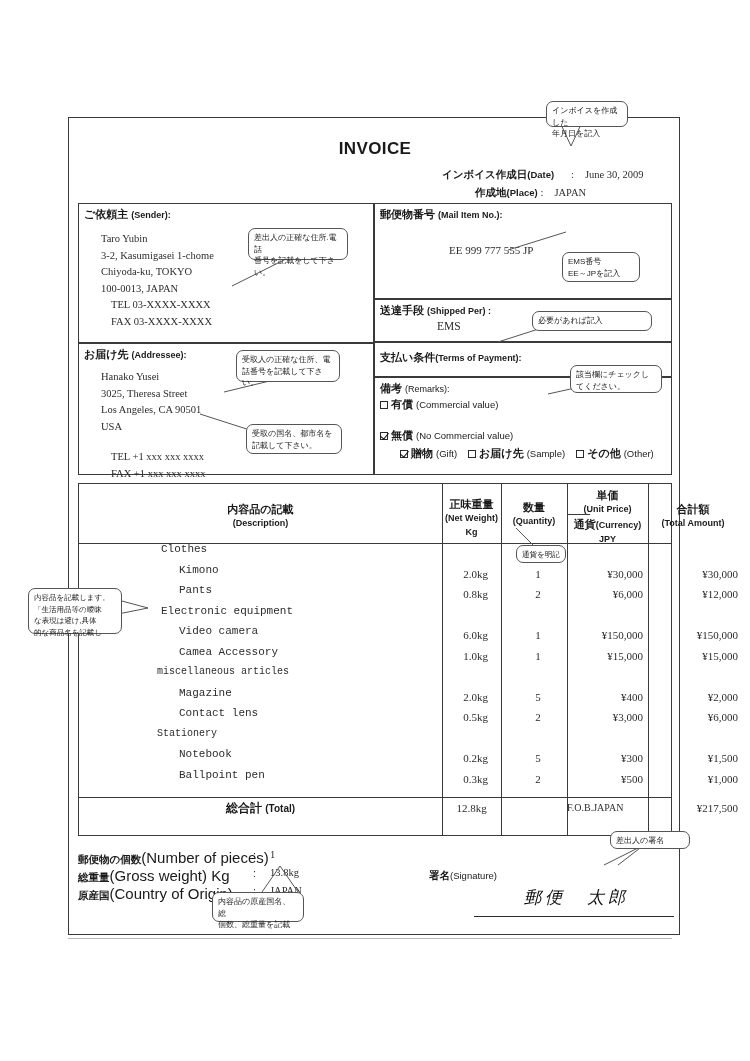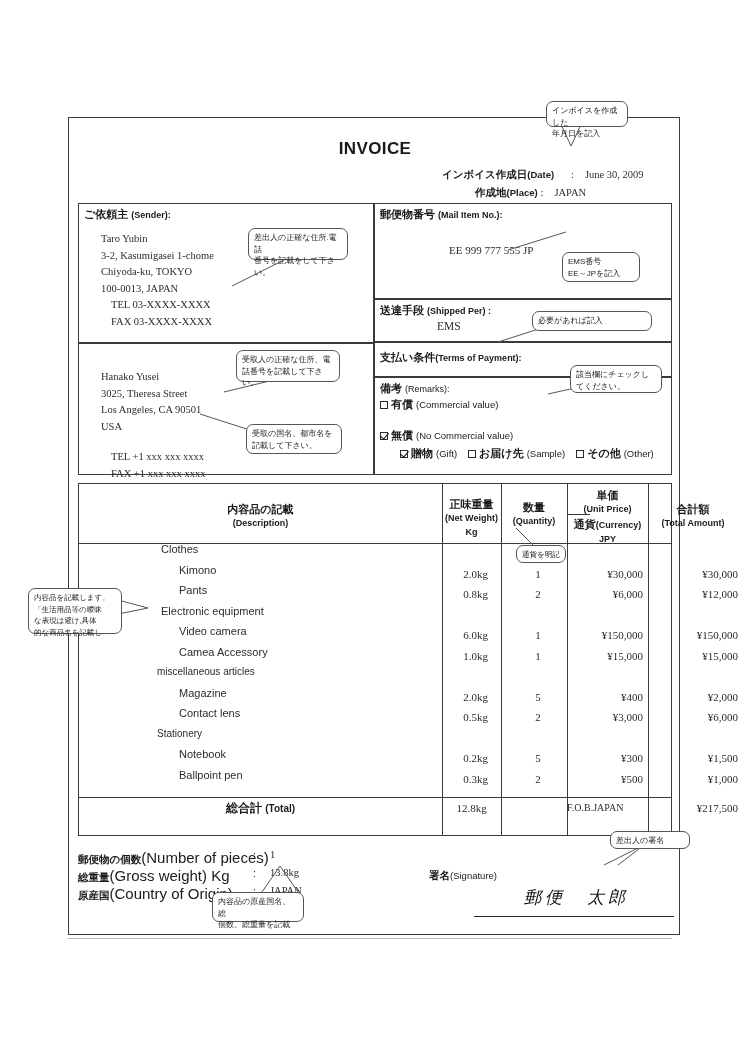--- a/index.html
+++ b/index.html
@@ -148,21 +148,21 @@
     font-weight: bold;
     line-height: 14px;
   }
   .th .en { font-size: 9px; font-weight: bold; display: block; }
   .th .sub { font-size: 9px; font-weight: bold; display: block; }
 
   .items { position: absolute; left: 0; top: 59px; width: 363px; }
   .item-row {
     position: relative;
     height: 20.5px;
-    font-family: Liberation Sans, sans-serif;
+    font-family: Liberation Mono, monospace;
     font-size: 11px;
     color: #2c2c2c;
   }
   .item-row .nm { position: absolute; white-space: nowrap; }
   .lvl-cat  { left: 82px; }
   .lvl-cat2 { left: 78px; font-size: 10px; }
   .lvl-item { left: 100px; }
 
   .cellcol {
     position: absolute;
@@ -285,20 +285,24 @@
         <div>Taro Yubin</div>
         <div>3-2, Kasumigasei 1-chome</div>
         <div>Chiyoda-ku, TOKYO</div>
         <div>100-0013, JAPAN</div>
         <div class="tel-lines" style="position:relative;left:10px">TEL 03-XXXX-XXXX</div>
         <div style="position:relative;left:10px">FAX 03-XXXX-XXXX</div>
       </div>
     </div>
 
     <div class="box" id="box-addr">
+      <div class="box-title">
+        <span>お届け先</span>
+        <span class="en">(Addressee):</span>
+      </div>
       <div class="body-text addr-lines">
         <div>Hanako Yusei</div>
         <div>3025, Theresa Street</div>
         <div>Los Angeles, CA 90501</div>
         <div>USA</div>
         <div style="height:14px"></div>
         <div style="position:relative;left:10px">TEL  +1 xxx xxx xxxx</div>
         <div style="position:relative;left:10px">FAX  +1 xxx xxx xxxx</div>
       </div>
     </div>

